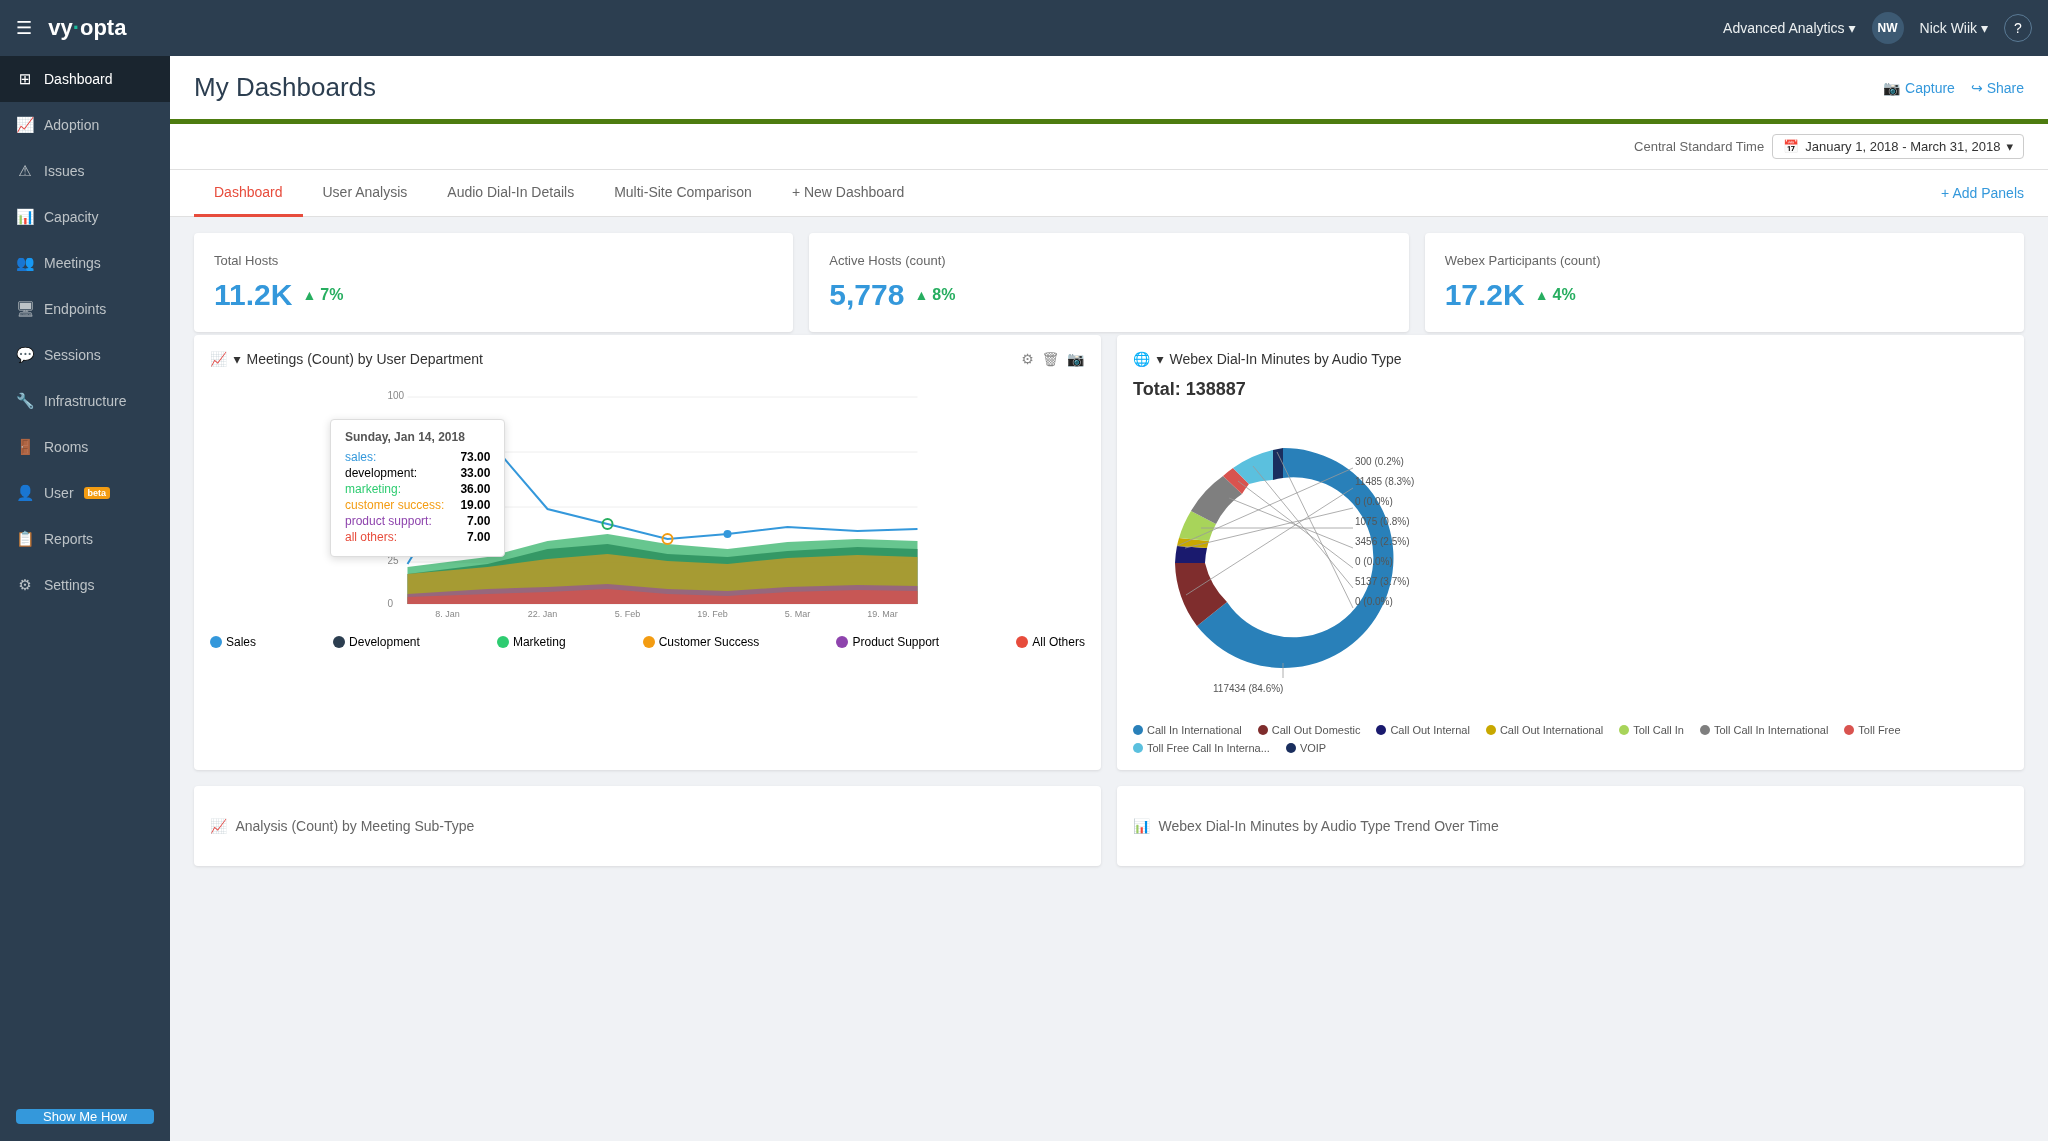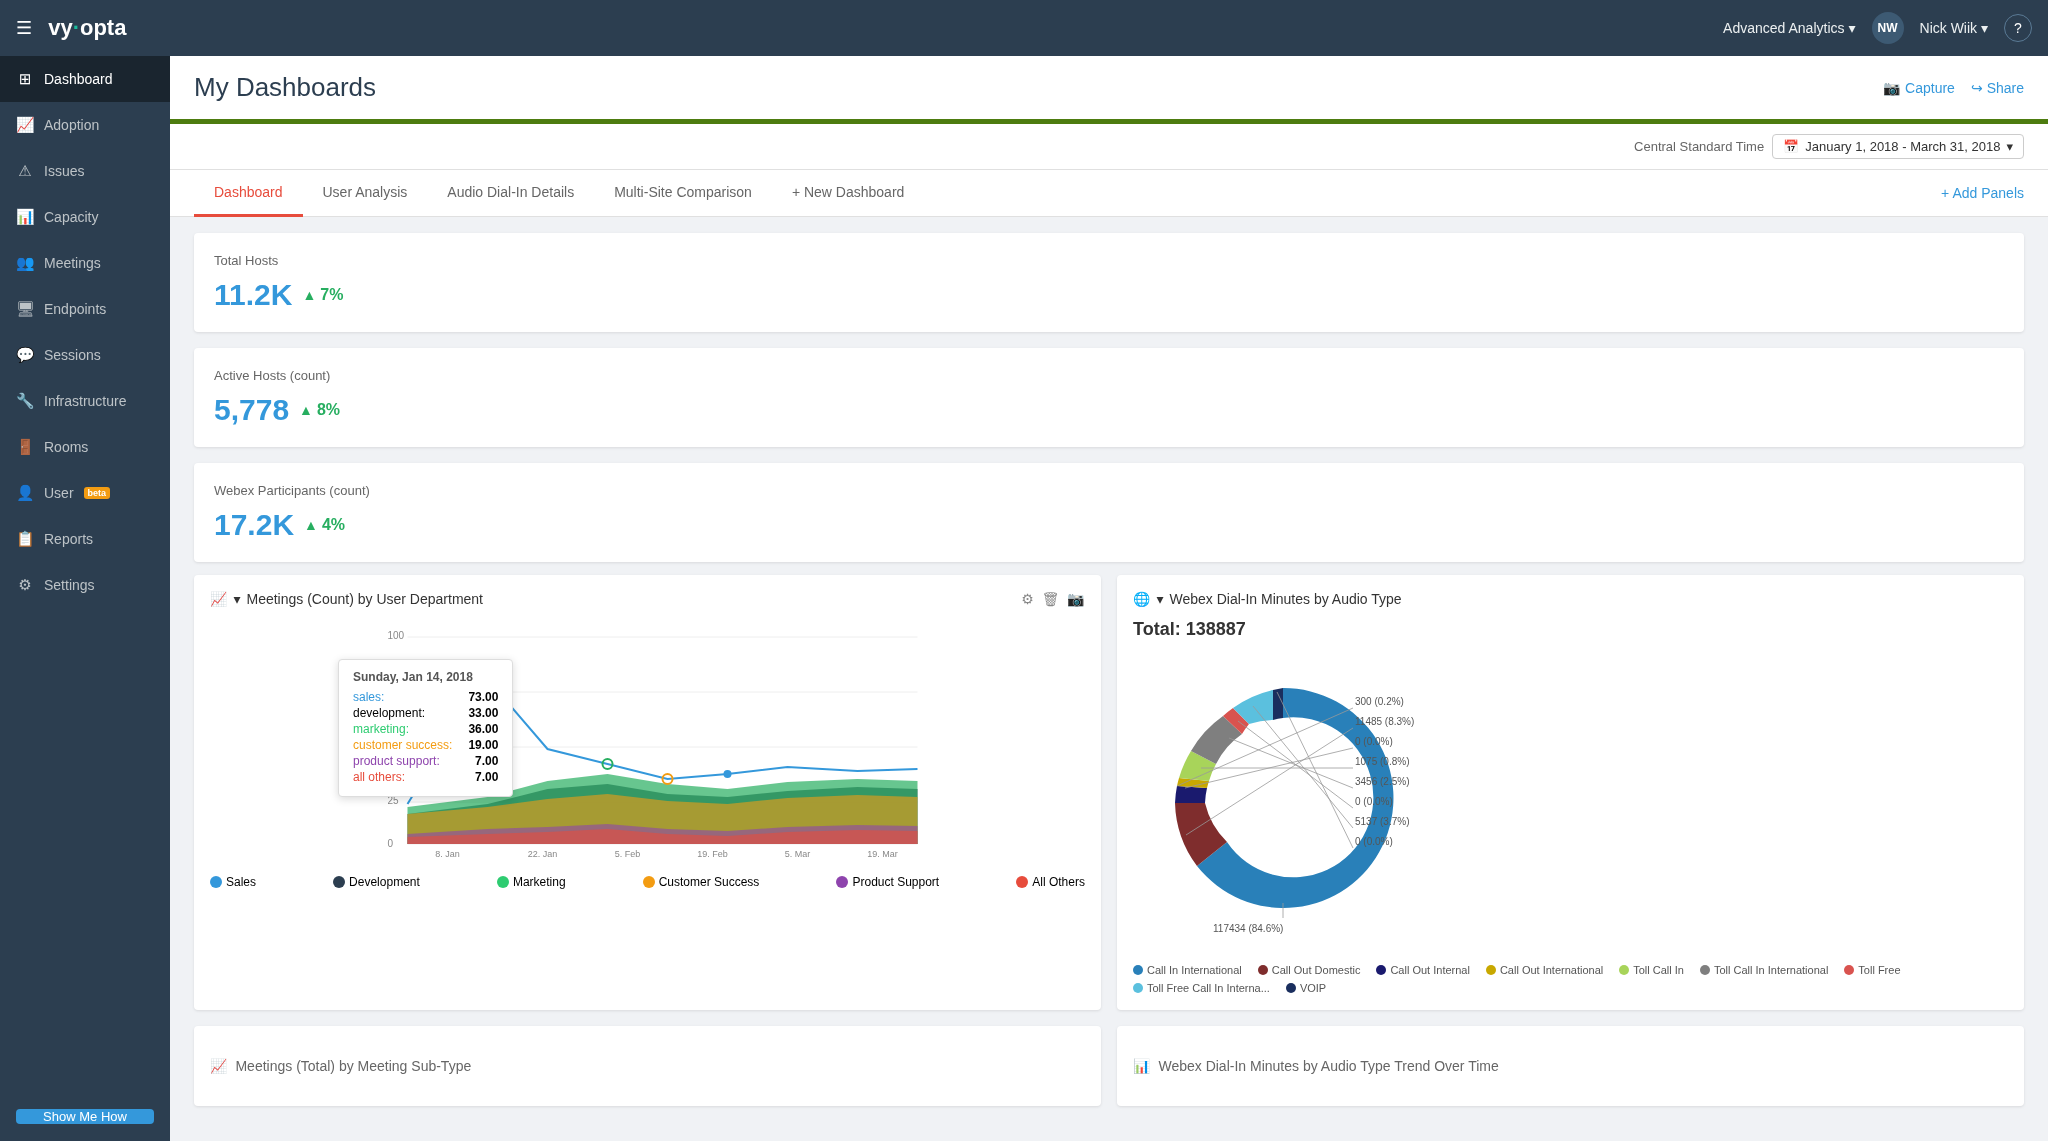--- a/index.html
+++ b/index.html
@@ -177,21 +177,21 @@
       cursor: pointer;
       font-size: 14px;
       background: none;
       border: none;
     }
 
     
     .dashboard-body { padding: 16px 24px; flex: 1; overflow-y: auto; }
 
     
-    .kpi-row { display: flex; gap: 16px; margin-bottom: 13px; flex-direction: column; }
+    .kpi-row { display: flex; gap: 16px; margin-bottom: 3px; }
     .kpi-card {
       background: white;
       border-radius: 4px;
       padding: 20px;
       flex: 1;
       box-shadow: 0 1px 3px rgba(0,0,0,0.1);
     }
     .kpi-label { font-size: 13px; color: #666; margin-bottom: 10px; }
     .kpi-value-row { display: flex; align-items: center; gap: 10px; }
     .kpi-value { font-size: 30px; font-weight: 600; color: #3498db; }
@@ -230,21 +230,21 @@
       border: none;
       color: #3498db;
     }
     .time-btn.active { color: #e74c3c; border-bottom: 2px solid #e74c3c; }
 
     
     .chart-container { position: relative; }
     .tooltip-box {
       position: absolute;
       top: 40px;
-      left: 128px;
+      left: 120px;
       background: white;
       border: 1px solid #ddd;
       border-radius: 4px;
       padding: 10px 14px;
       font-size: 12px;
       z-index: 10;
       box-shadow: 0 2px 8px rgba(0,0,0,0.15);
       min-width: 160px;
     }
     .tooltip-date { font-size: 12px; color: #555; margin-bottom: 6px; font-weight: 600; }
@@ -659,21 +659,21 @@
                 <span>VOIP</span>
               </div>
             </div>
           </div>
         </div>
       </div>
 
       <div class="bottom-row-preview">
         <div class="preview-panel">
           <span>📈</span>
-          <span>Meetings (Total) by Meeting Sub-Type</span>
+          <span>Analysis (Count) by Meeting Sub-Type</span>
         </div>
         <div class="preview-panel">
           <span>📊</span>
           <span>Webex Dial-In Minutes by Audio Type Trend Over Time</span>
         </div>
       </div>
 
     </div>
   </div>
 </div>

